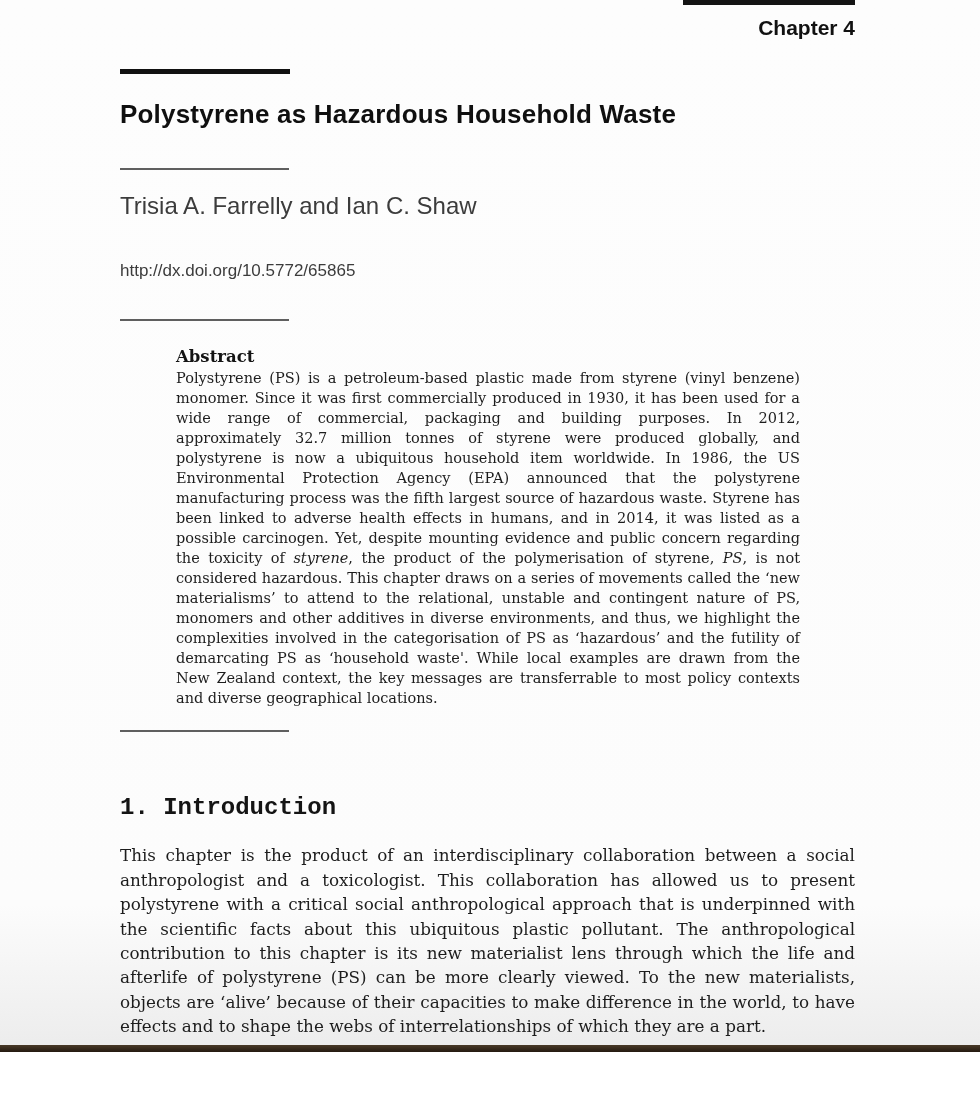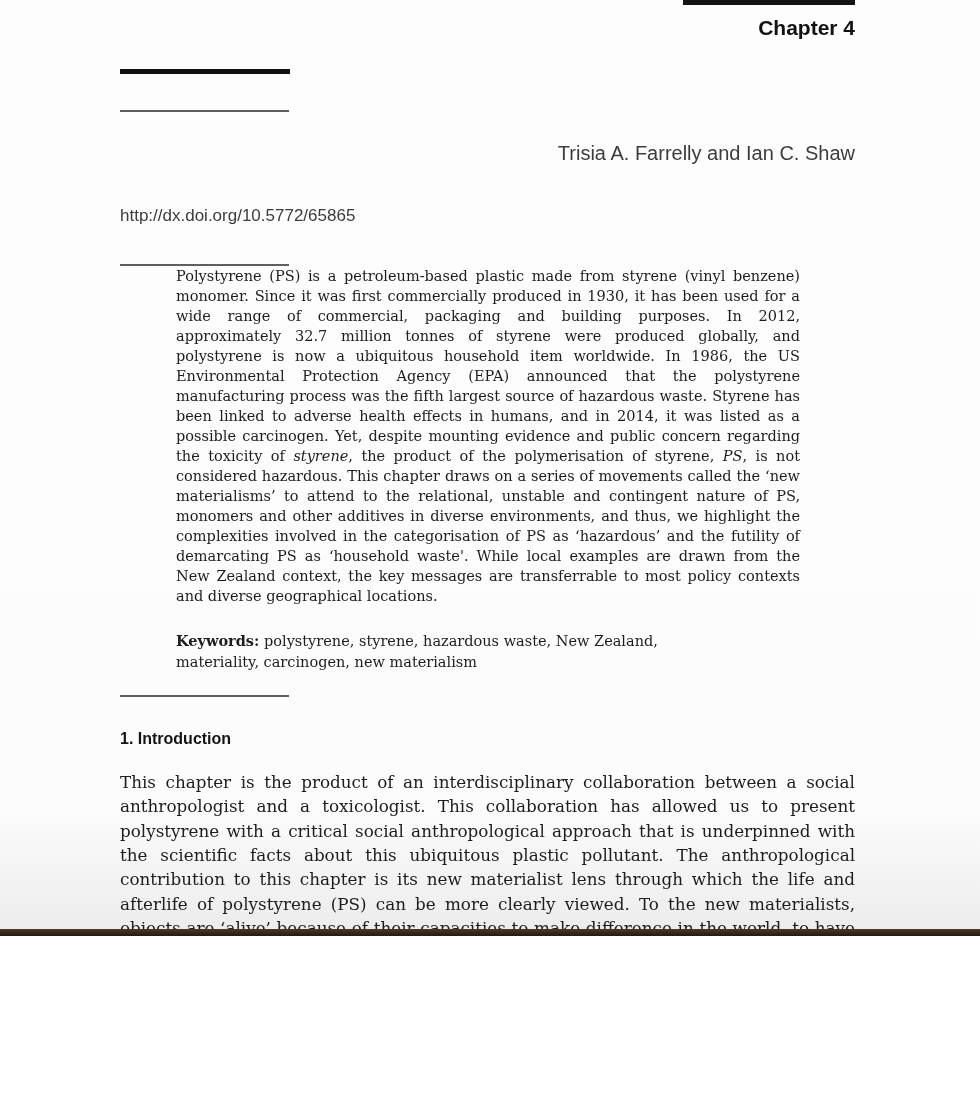--- a/index.html
+++ b/index.html
@@ -1,18 +1,18 @@
 <!DOCTYPE html>
 <html><head>
 <meta charset="utf-8">
 <style>
   html,body { margin:0; padding:0; }
   .page {
     position:relative;
-    width:980px; height:936px;
+    width:980px; height:1052px;
     background:linear-gradient(to bottom, #fdfdfd 0%, #fcfcfc 86%, #ededed 99%);
     overflow:hidden;
     font-family:"Liberation Sans", sans-serif;
     color:#1d1d1d;
   }
   
   .chapter-bar {
     position:absolute; top:0; left:683px; width:172px; height:5px;
     background:#141414;
   }
@@ -25,22 +25,22 @@
   .content { padding:69px 125px 0 120px; }
   .rule-thick { width:170px; height:5px; background:#111; }
   .rule-thin  { width:169px; height:2px; background:#5f5f5f; }
   .title {
     margin-top:24px;
     font-size:26px; font-weight:bold; color:#0f0f0f;
     line-height:1.3; letter-spacing:.2px;
   }
   .rule-under-title { margin-top:36px; }
   .authors {
-    margin-top:28px;
-    font-size:20px; color:#3c3c3c; line-height:1.3;text-align:right;
+    margin-top:20px;
+    font-size:24px; color:#3c3c3c; line-height:1.3;
   }
   .addl-info {
     margin-top:30px;
     font-size:17px; color:#3c3c3c; line-height:1.35;
   }
   .doi {
     margin-top:39px;
     font-size:17px; color:#3c3c3c; line-height:1.35;
     text-decoration:none; display:inline-block;
   }
@@ -55,23 +55,23 @@
     font-size:14.5px; line-height:20px; color:#1d1d1d;
     text-align:justify;
   }
   .keywords {
     margin-top:24px; max-width:505px;
     font-size:14.5px; line-height:21px; color:#1d1d1d;
   }
   .keywords .kw-label { font-weight:bold; }
   .rule-below-keywords { margin-top:22px; }
   .section-heading {
-    margin-top:32px;
-    font-family:Liberation Sans, sans-serif;
-    font-size:16px; font-weight:bold; color:#141414; line-height:1.3;
+    margin-top:60px;
+    font-family:Liberation Mono, monospace;
+    font-size:24px; font-weight:bold; color:#141414; line-height:1.3;
   }
   .section-body {
     margin-top:20px;
     font-family:"DejaVu Serif", serif;
     font-size:16.8px; line-height:24.4px; color:#1d1d1d;
     text-align:justify;
   }
   .bottom-strip {
     position:absolute; left:0; bottom:0; width:980px; height:7px;
     background:linear-gradient(to bottom, #4a3a28, #241a10);
@@ -82,35 +82,34 @@
 
 <div class="page">
 
   <div class="chapter-bar"></div>
   <div class="chapter-label">Chapter 4</div>
 
   <div class="content">
 
     <div class="rule-thick"></div>
 
+    <h1 class="title" style="margin-bottom:0;">Polystyrene as Hazardous Household Waste</h1>
 
     <div class="rule-thin rule-under-title"></div>
 
     <div class="authors">Trisia A. Farrelly and Ian C. Shaw</div>
 
 
     <a class="doi" href="#">http://dx.doi.org/10.5772/65865</a>
 
     <div class="rule-thin rule-above-abstract"></div>
 
     <div class="abstract">
+      <div class="abstract-heading">Abstract</div>
       <p class="abstract-body" style="margin-bottom:0;"><span>Polystyrene (PS) is a petroleum-based plastic made from styrene (vinyl benzene) monomer. Since it was first commercially produced in 1930, it has been used for a wide range of commercial, packaging and building purposes. In 2012, approximately 32.7 million tonnes of styrene were produced globally, and polystyrene is now a ubiquitous household item worldwide. In 1986, the US Environmental Protection Agency (EPA) announced that the polystyrene manufacturing process was the fifth largest source of hazardous waste. Styrene has been linked to adverse health effects in humans, and in 2014, it was listed as a possible carcinogen. Yet, despite mounting evidence and public concern regarding the toxicity of </span><span style="font-style: italic;">styrene</span><span>, the product of the polymerisation of styrene, </span><span style="font-style: italic;">PS</span><span>, is not considered hazardous. This chapter draws on a series of movements called the ‘new materialisms’ to attend to the relational, unstable and contingent nature of PS, monomers and other additives in diverse environments, and thus, we highlight the complexities involved in the categorisation of PS as ‘hazardous’ and the futility of demarcating PS as ‘household waste'. While local examples are drawn from the New Zealand context, the key messages are transferrable to most policy contexts and diverse geographical locations.</span></p>
-      <div class="keywords">
-        <span class="kw-label">Keywords:</span><span> polystyrene, styrene, hazardous waste, New Zealand, materiality, carcinogen, new materialism</span>
-      </div>
     </div>
 
     <div class="rule-thin rule-below-keywords"></div>
 
     <h2 class="section-heading" style="margin-bottom:0;">1. Introduction</h2>
 
     <p class="section-body" style="margin-bottom:0;">This chapter is the product of an interdisciplinary collaboration between a social anthropologist and a toxicologist. This collaboration has allowed us to present polystyrene with a critical social anthropological approach that is underpinned with the scientific facts about this ubiquitous plastic pollutant. The anthropological contribution to this chapter is its new materialist lens through which the life and afterlife of polystyrene (PS) can be more clearly viewed. To the new materialists, objects are ‘alive’ because of their capacities to make difference in the world, to have effects and to shape the webs of interrelationships of which they are a part.</p>
 
   </div>
 

